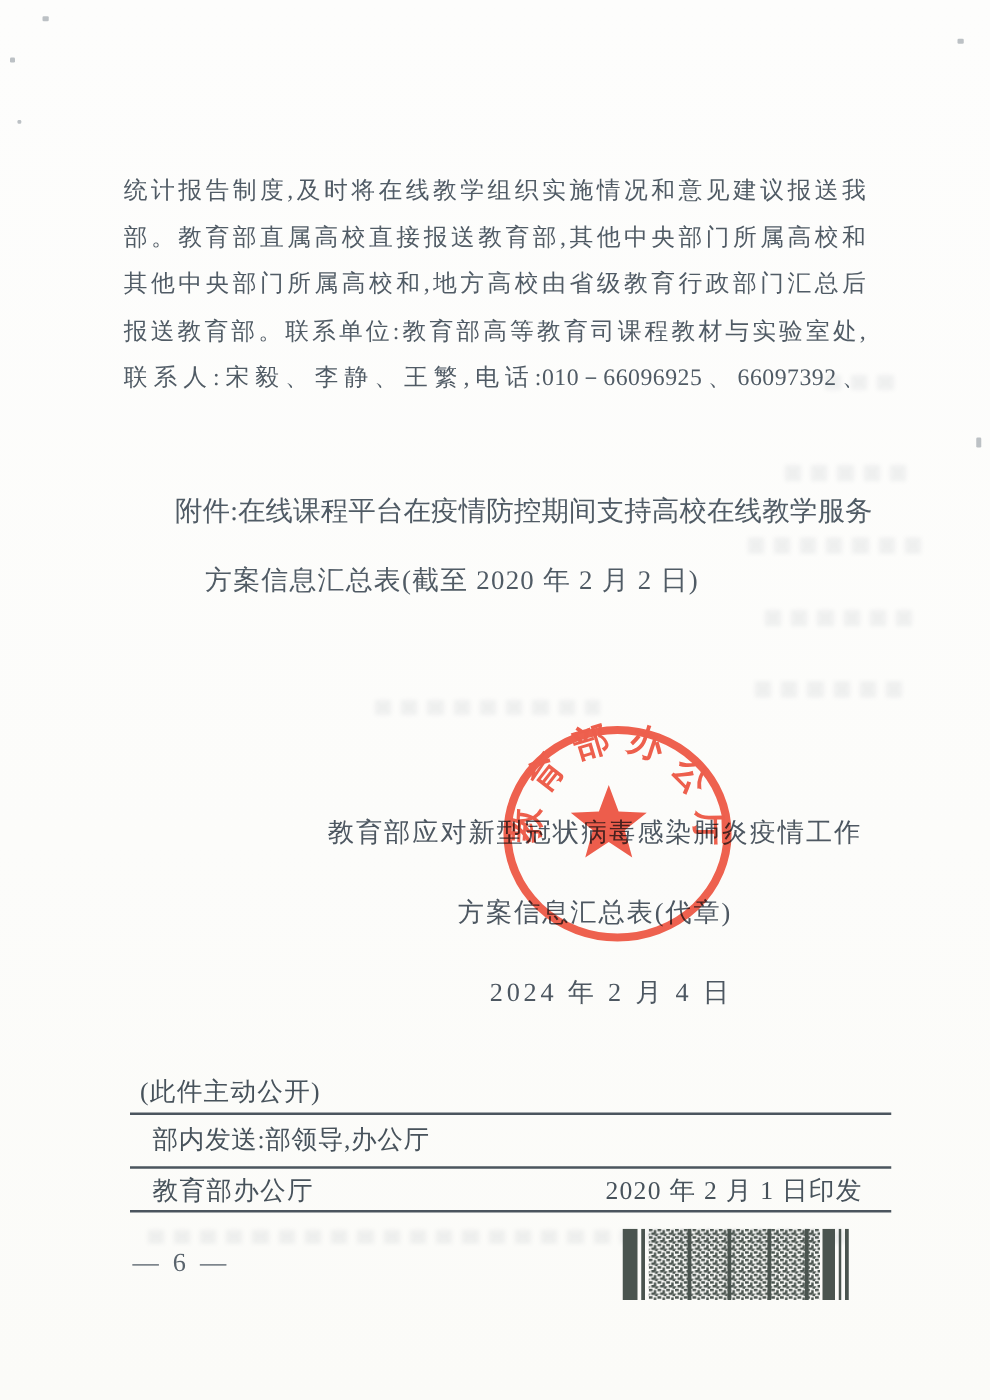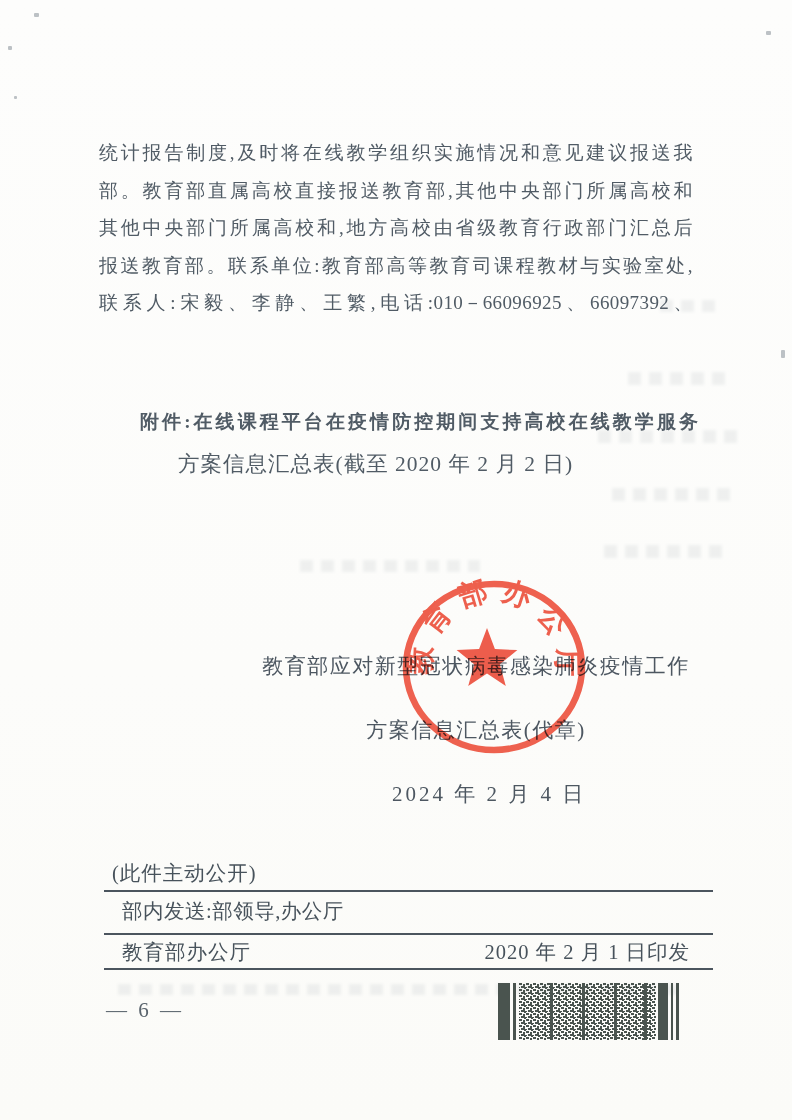--- a/index.html
+++ b/index.html
@@ -23,24 +23,24 @@
   .body-text { position:absolute; left:99px; top:134px; width:594px; }
   .bline {
     font-size:19px; line-height:37.5px; height:37.5px;
     color:#505b65; letter-spacing:.4px;
     text-align:justify; text-align-last:justify; text-justify:inter-character;
     word-break:break-all; white-space:nowrap;
   }
   .bline.last { text-align:left; text-align-last:left; }
 
   
-  .att1 { position:absolute; left:140px; top:407px; width:558px;
-          font-size:19px; line-height:30px; color:#505b65;
-          text-align:justify; text-align-last:justify; text-justify:inter-character; white-space:nowrap;font-weight:bold; }
-  .att2 { position:absolute; left:178px; top:449px; font-size:21.5px; line-height:30px;
+  .att1 { position:absolute; left:140px; top:394px; width:558px;
+          font-size:22px; line-height:30px; color:#505b65;
+          text-align:justify; text-align-last:justify; text-justify:inter-character; white-space:nowrap; }
+  .att2 { position:absolute; left:164px; top:449px; font-size:21.5px; line-height:30px;
           color:#505b65; letter-spacing:1px; }
 
   
   .signature { position:absolute; left:256px; top:622px; width:440px; text-align:center; }
   .sig-line { font-size:21px; line-height:40px; color:#4d5761; letter-spacing:1.5px;margin-top:24px; }
   .sig-date { padding-left:26px; letter-spacing:3px; }
 
   
   .seal { position:absolute; left:396px; top:574px; mix-blend-mode:multiply; opacity:.88; }
 

